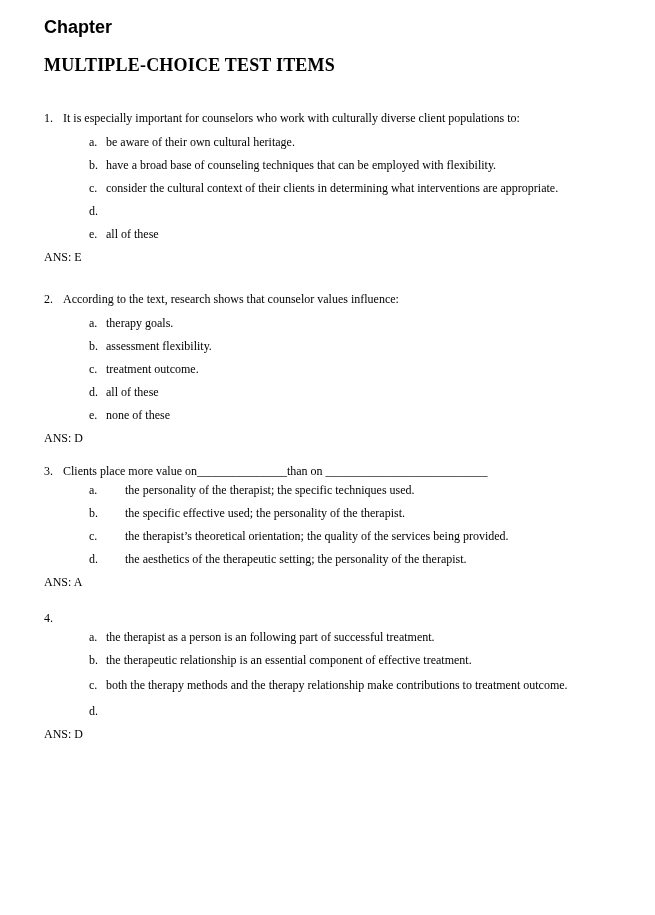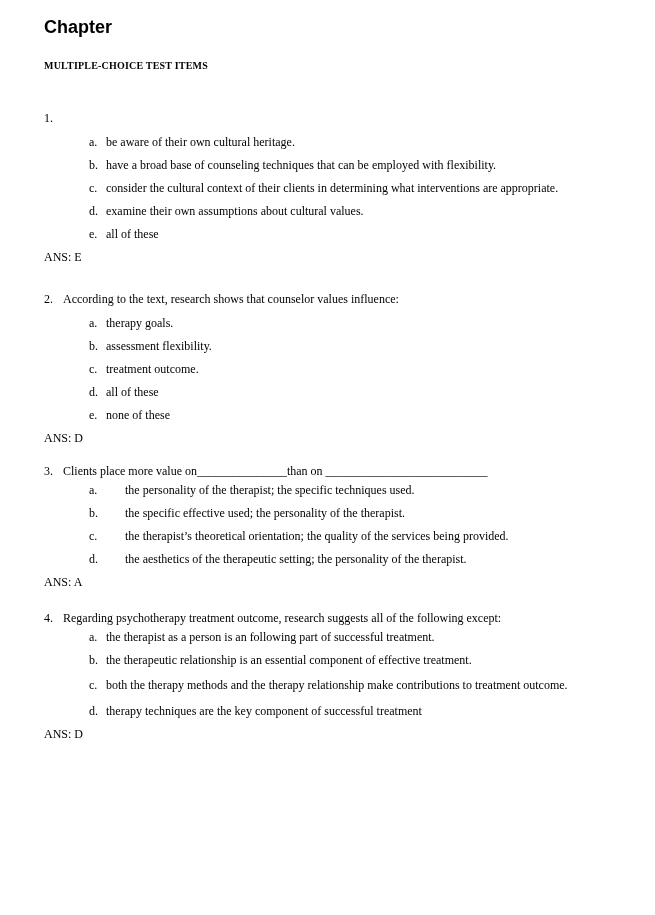--- a/index.html
+++ b/index.html
@@ -18,21 +18,21 @@
   .chapter, .doc-title {
     font-family: "Liberation Sans", sans-serif;
     font-weight: bold;
     font-size: 18px;
     line-height: 20px;
   }
   .doc-title { margin-top: 13px; }
   .section-heading {
     font-family: "Liberation Serif", serif;
     font-weight: bold;
-    font-size: 10px;
+    font-size: 18px;
     line-height: 15px;
     margin-top: 21px;
     letter-spacing: 0.2px;
   }
   .question { margin: 0; }
   #questions .question:nth-child(1) { margin-top: 37px; }
   #questions .question:nth-child(2) { margin-top: 26px; }
   #questions .question:nth-child(3) { margin-top: 17px; }
   #questions .question:nth-child(4) { margin-top: 20px; }
   .stem { display: flex; line-height: 16px; }
@@ -54,37 +54,37 @@
 </head>
 <body>
 
 <div class="page">
   <div class="chapter">Chapter</div>
   <div class="section-heading">MULTIPLE-CHOICE TEST ITEMS</div>
   <div id="questions">
       <div class="question">
         <div class="stem">
           <span class="qnum">1.</span>
+          <span class="qtext">It is especially important for counselors who work with culturally diverse client populations to:</span>
         </div>
         <div class="options">
           <div class="option">
             <span class="letter">a.</span>
             <span class="otext">be aware of their own cultural heritage.</span>
           </div>
           <div class="option">
             <span class="letter">b.</span>
             <span class="otext">have a broad base of counseling techniques that can be employed with flexibility.</span>
           </div>
           <div class="option">
             <span class="letter">c.</span>
             <span class="otext">consider the cultural context of their clients in determining what interventions are appropriate.</span>
           </div>
           <div class="option">
             <span class="letter">d.</span>
-            <span class="otext">examine their own assumptions about cultural values.</span>
           </div>
           <div class="option">
             <span class="letter">e.</span>
             <span class="otext">all of these</span>
           </div>
         </div>
         <div class="ans">ANS: E</div>
       </div>
       <div class="question">
         <div class="stem">
@@ -136,36 +136,34 @@
           <div class="option">
             <span class="letter">d.</span>
             <span class="otext">the aesthetics of the therapeutic setting; the personality of the therapist.</span>
           </div>
         </div>
         <div class="ans">ANS: A</div>
       </div>
       <div class="question">
         <div class="stem">
           <span class="qnum">4.</span>
-          <span class="qtext">Regarding psychotherapy treatment outcome, research suggests all of the following except:</span>
         </div>
         <div class="options">
           <div class="option">
             <span class="letter">a.</span>
             <span class="otext">the therapist as a person is an following part of successful treatment.</span>
           </div>
           <div class="option">
             <span class="letter">b.</span>
             <span class="otext">the therapeutic relationship is an essential component of effective treatment.</span>
           </div>
           <div class="option">
             <span class="letter">c.</span>
             <span class="otext">both the therapy methods and the therapy relationship make contributions to treatment outcome.</span>
           </div>
           <div class="option">
             <span class="letter">d.</span>
-            <span class="otext">therapy techniques are the key component of successful treatment</span>
           </div>
         </div>
         <div class="ans">ANS: D</div>
       </div>
     </div>
 </div>
 
 </body></html>

